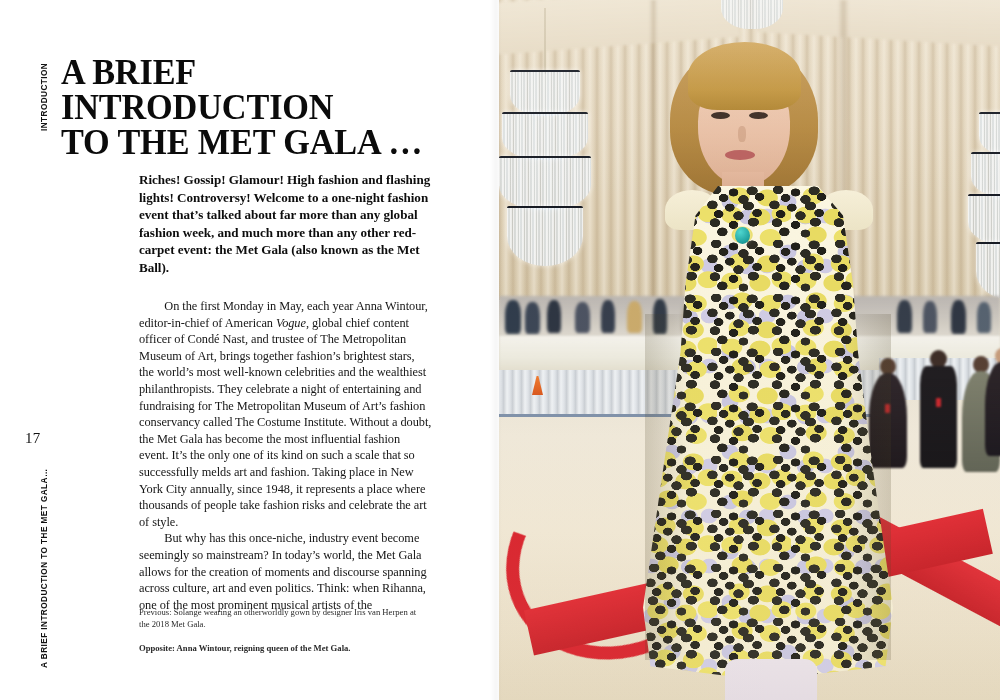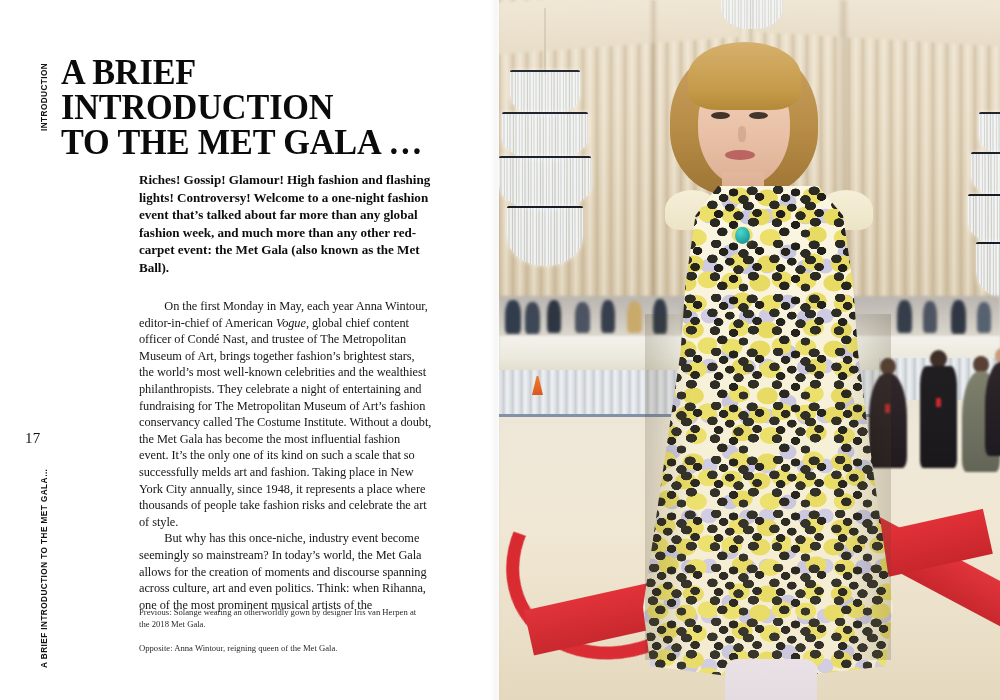--- a/index.html
+++ b/index.html
@@ -115,21 +115,21 @@
     top: 606px;
     width: 284px;
   }
   #captions p {
     font-family: "Liberation Serif", "DejaVu Serif", serif;
     font-size: 8.65px;
     line-height: 1.43;
     color: #2a2a2a;
     margin: 0 0 11px 0;
   }
-  #captions p:last-child { margin-bottom: 0; }
+  #captions p:last-child { margin-bottom: 0; font-weight: bold; }
 
   
   #photo-page {
     position: absolute;
     left: 499px; top: 0;
     width: 501px; height: 700px;
     overflow: hidden;
     background: #ded4c2;
   }
   #photo-canvas {

